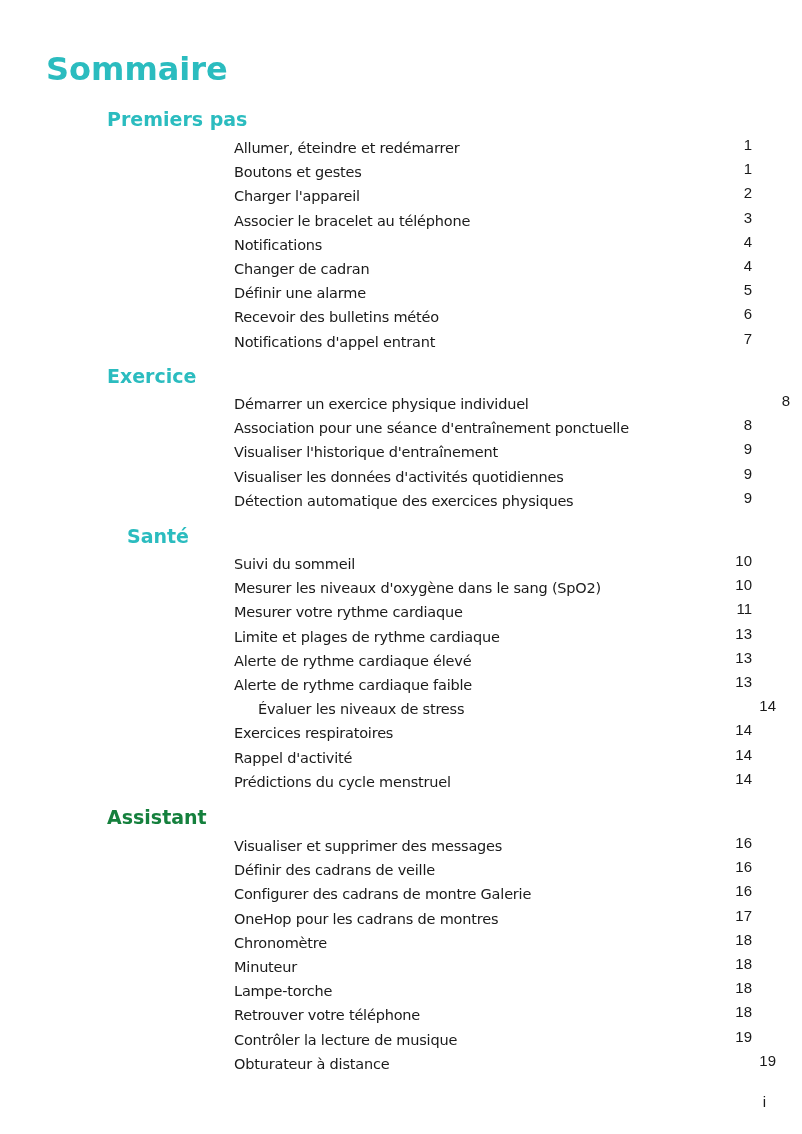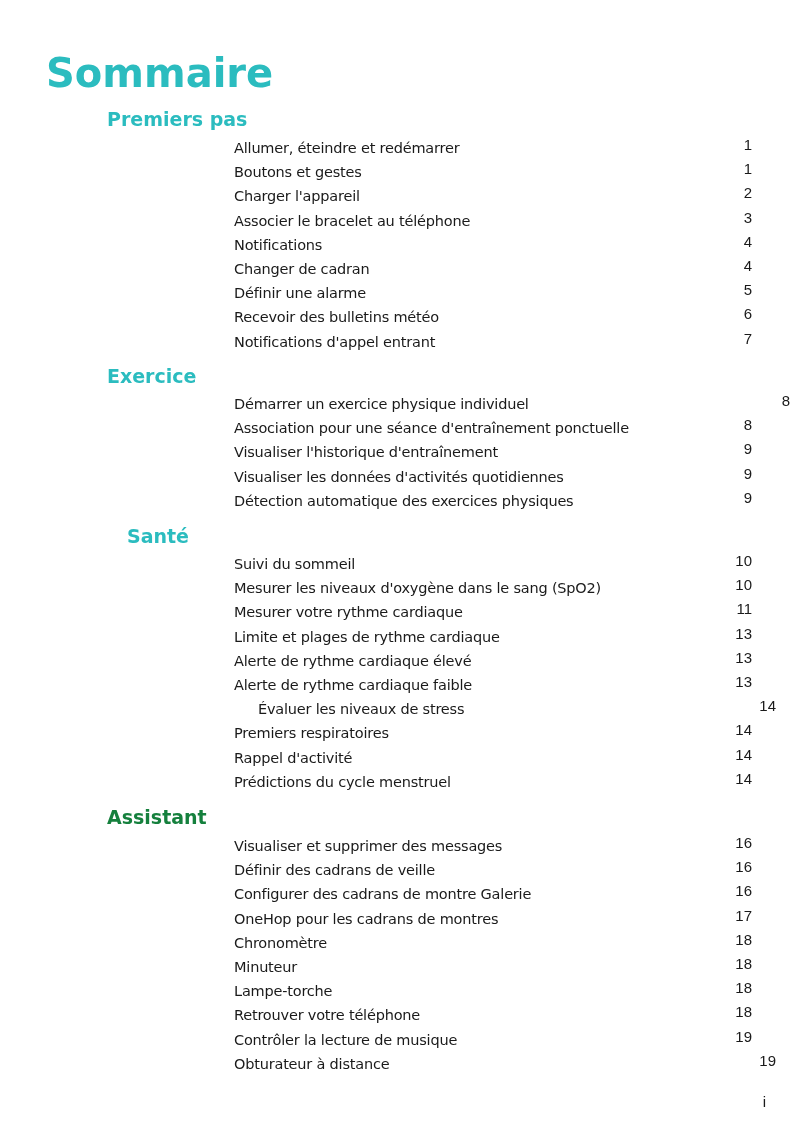--- a/index.html
+++ b/index.html
@@ -3,21 +3,21 @@
   <meta charset="utf-8">
   <style>
     html, body { margin: 0; padding: 0; background: #ffffff; }
     body {
       width: 802px; height: 1134px; position: relative; overflow: hidden;
       font-family: "Liberation Sans", "DejaVu Sans", sans-serif; color: #1a1a1a;
     }
     .title {
       position: absolute; left: 46px; top: 50px;
       font-family: "DejaVu Sans", sans-serif; font-weight: bold;
-      font-size: 40px; color: #2bbcbf; letter-spacing: 0px;
+      font-size: 32px; color: #2bbcbf; letter-spacing: 0px;
     }
     .section { position: absolute; left: 0; width: 802px; }
     .section-heading {
       position: absolute; left: 107px; top: 0;
       font-family: "DejaVu Sans", sans-serif; font-weight: bold;
       font-size: 19px; color: #2bbcbf;
     }
     .entries { position: absolute; left: 0; width: 802px; }
     .entry { position: absolute; left: 0; width: 802px; height: 24px; }
     .entry-title {
@@ -132,21 +132,21 @@
         </div>
         <div class="entry" style="top: 121px;">
           <span class="entry-title">Alerte de rythme cardiaque faible</span>
           <span class="entry-page">13</span>
         </div>
         <div class="entry" style="top: 145.2px; margin-left: 24px;">
           <span class="entry-title">Évaluer les niveaux de stress</span>
           <span class="entry-page">14</span>
         </div>
         <div class="entry" style="top: 169.4px;">
-          <span class="entry-title">Premiers respiratoires</span>
+          <span class="entry-title">Exercices respiratoires</span>
           <span class="entry-page">14</span>
         </div>
         <div class="entry" style="top: 193.6px;">
           <span class="entry-title">Rappel d'activité</span>
           <span class="entry-page">14</span>
         </div>
         <div class="entry" style="top: 217.8px;">
           <span class="entry-title">Prédictions du cycle menstruel</span>
           <span class="entry-page">14</span>
         </div>

